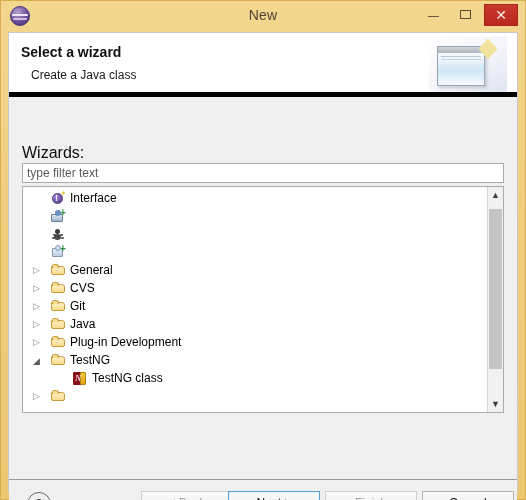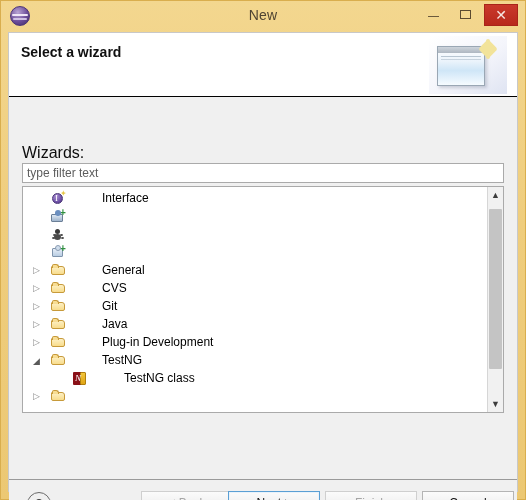--- a/index.html
+++ b/index.html
@@ -120,21 +120,21 @@
     border: 1px solid #c8c8c8;
     box-sizing: border-box;
   }
 
   
   #header {
     position: absolute;
     left: 0; top: 0;
     width: 508px; height: 64px;
     background: #ffffff;
-    border-bottom: 1px solid #000000;
+    border-bottom: 5px solid #000000;
     box-sizing: border-box;
     overflow: hidden;
   }
   #header-title {
     position: absolute;
     left: 12px; top: 11px;
     font-size: 14px;
     font-weight: bold;
     color: #101010;
   }
@@ -257,21 +257,21 @@
     top: 6px;
     font-size: 9px;
     line-height: 9px;
     color: #5a5a5a;
   }
   .ticon {
     position: absolute;
     top: 2px;
     width: 15px; height: 15px;
   }
-  .tlabel { position: absolute; top: 0; margin-left: 32px; }
+  .tlabel { position: absolute; top: 0; }
 
   
   .ico-folder {
     position: relative;
   }
   .ico-folder::before {
     content: "";
     position: absolute;
     left: 0; top: 3px;
     width: 14px; height: 9px;
@@ -528,20 +528,21 @@
     <div class="wbtn" id="btn-max"></div>
     <div class="wbtn" id="btn-close">
       <span>✕</span>
     </div>
   </div>
 
   <div id="client">
 
     <div id="header">
       <div id="header-title">Select a wizard</div>
+      <div id="header-subtitle">Create a Java class</div>
       <div id="header-banner">
         <div id="banner-window"></div>
         <div id="banner-spark"></div>
       </div>
     </div>
 
     <div id="content">
       <div id="wizards-label">Wizards:</div>
 
       <input id="filter-input" type="text" placeholder="type filter text" style="">

